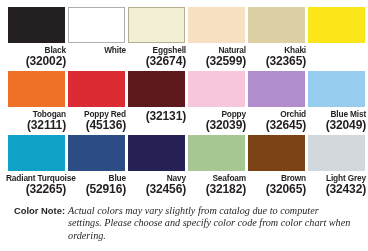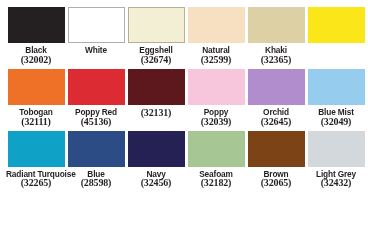--- a/index.html
+++ b/index.html
@@ -32,40 +32,39 @@
     align-items: center;
     padding-bottom: 3px;
   }
   .swatch-chip {
     width: 57px;
     height: 36px;
     box-sizing: border-box;
   }
   .swatch-caption {
     margin-top: 3px;
-    text-align: center;
+    text-align: right;
     line-height: 1.08;
     width: 60px;
   }
   .swatch-name {
     display: block;
     font-size: 8.3px;
     font-weight: bold;
     color: #231f20;
     letter-spacing: -0.15px;
     white-space: nowrap;
   }
   .swatch-code {
     display: block;
-    font-size: 10px;
+    font-size: 12px;
     font-weight: bold;
     color: #231f20;
     letter-spacing: -0.15px;
     white-space: nowrap;
-    font-family: Liberation Serif, serif;
   }
   .note {
     margin-top: 6px;
     padding-left: 8px;
     padding-right: 8px;
     display: flex;
     align-items: flex-start;
   }
   .note-label {
     font-family: "Liberation Sans", sans-serif;
@@ -172,21 +171,21 @@
         <div class="swatch-chip" style="background: rgb(15, 162, 198);"></div>
         <div class="swatch-caption">
           <span class="swatch-name">Radiant Turquoise</span>
           <span class="swatch-code">(32265)</span>
         </div>
       </div>
       <div class="swatch-cell">
         <div class="swatch-chip" style="background: rgb(43, 76, 133);"></div>
         <div class="swatch-caption">
           <span class="swatch-name">Blue</span>
-          <span class="swatch-code">(28598)</span>
+          <span class="swatch-code">(52916)</span>
         </div>
       </div>
       <div class="swatch-cell">
         <div class="swatch-chip" style="background: rgb(37, 33, 84);"></div>
         <div class="swatch-caption">
           <span class="swatch-name">Navy</span>
           <span class="swatch-code">(32456)</span>
         </div>
       </div>
       <div class="swatch-cell">
@@ -205,14 +204,18 @@
       </div>
       <div class="swatch-cell">
         <div class="swatch-chip" style="background: rgb(211, 216, 220);"></div>
         <div class="swatch-caption">
           <span class="swatch-name">Light Grey</span>
           <span class="swatch-code">(32432)</span>
         </div>
       </div>
     </div>
 
+  <div class="note">
+    <span class="note-label">Color Note:</span>
+    <span class="note-body">Actual colors may vary slightly from catalog due to computer settings. Please choose and specify color code from color chart when ordering.</span>
+  </div>
 
 </div>
 
 </body></html>

